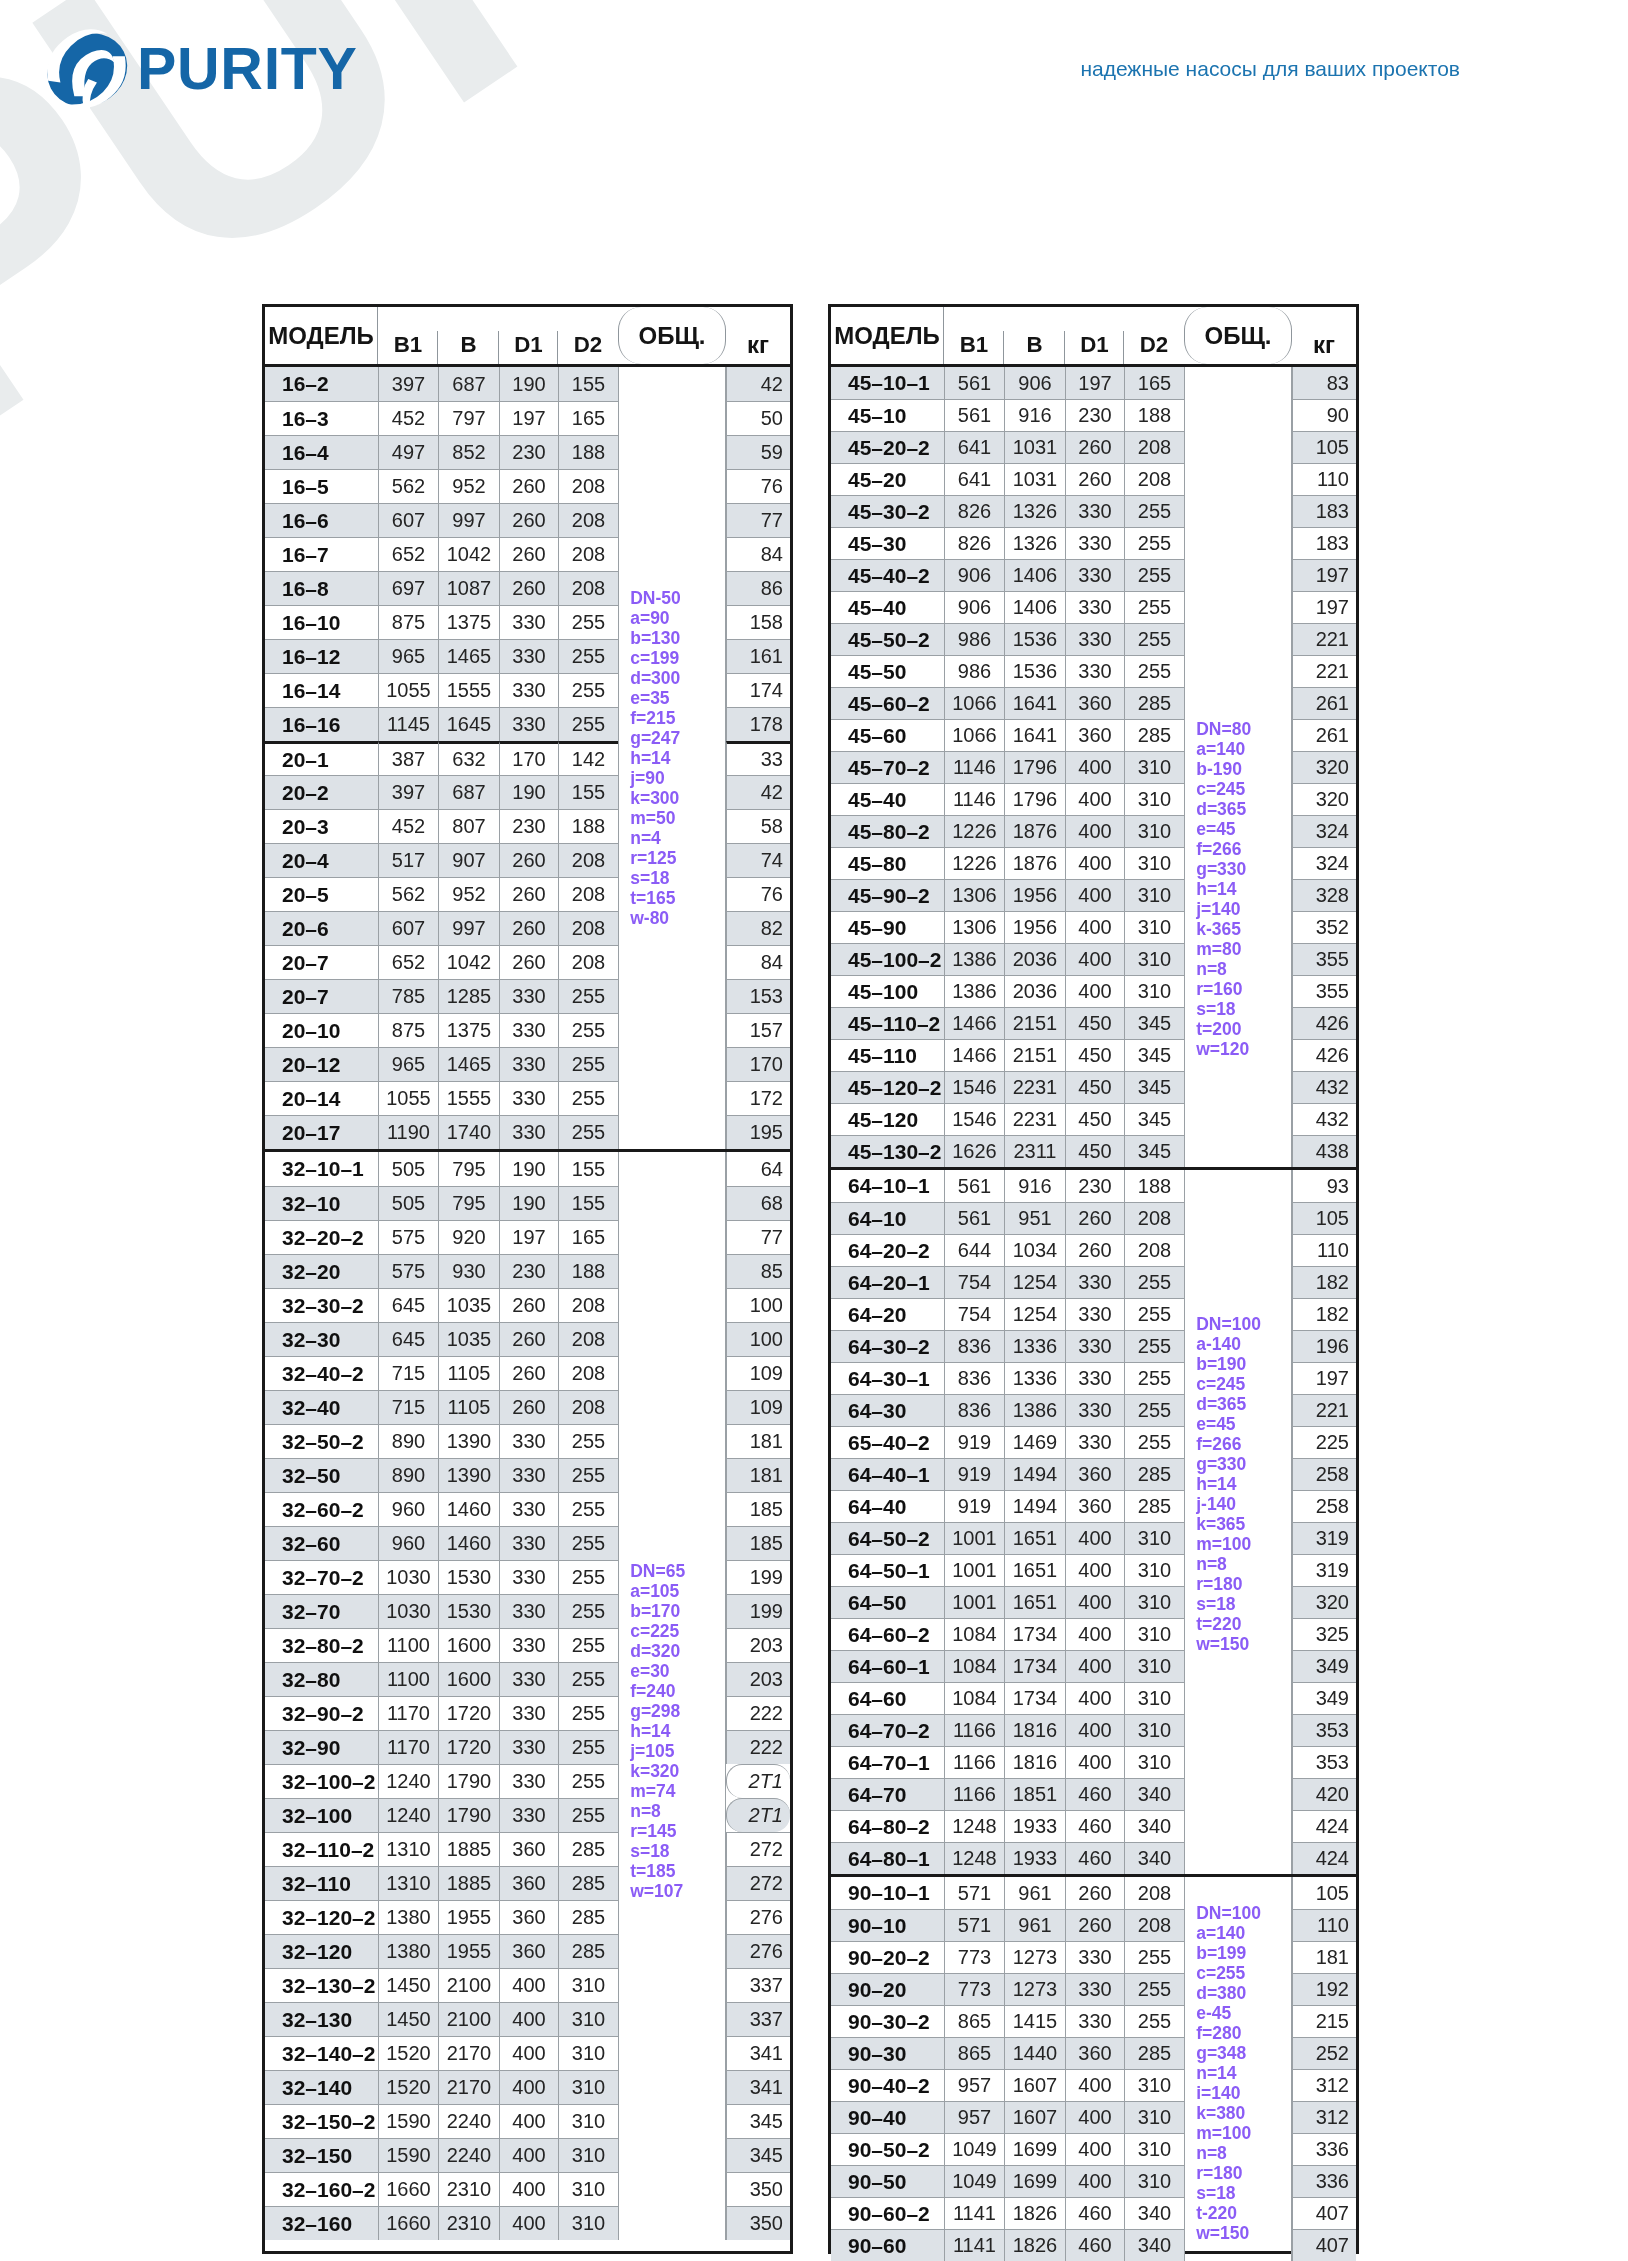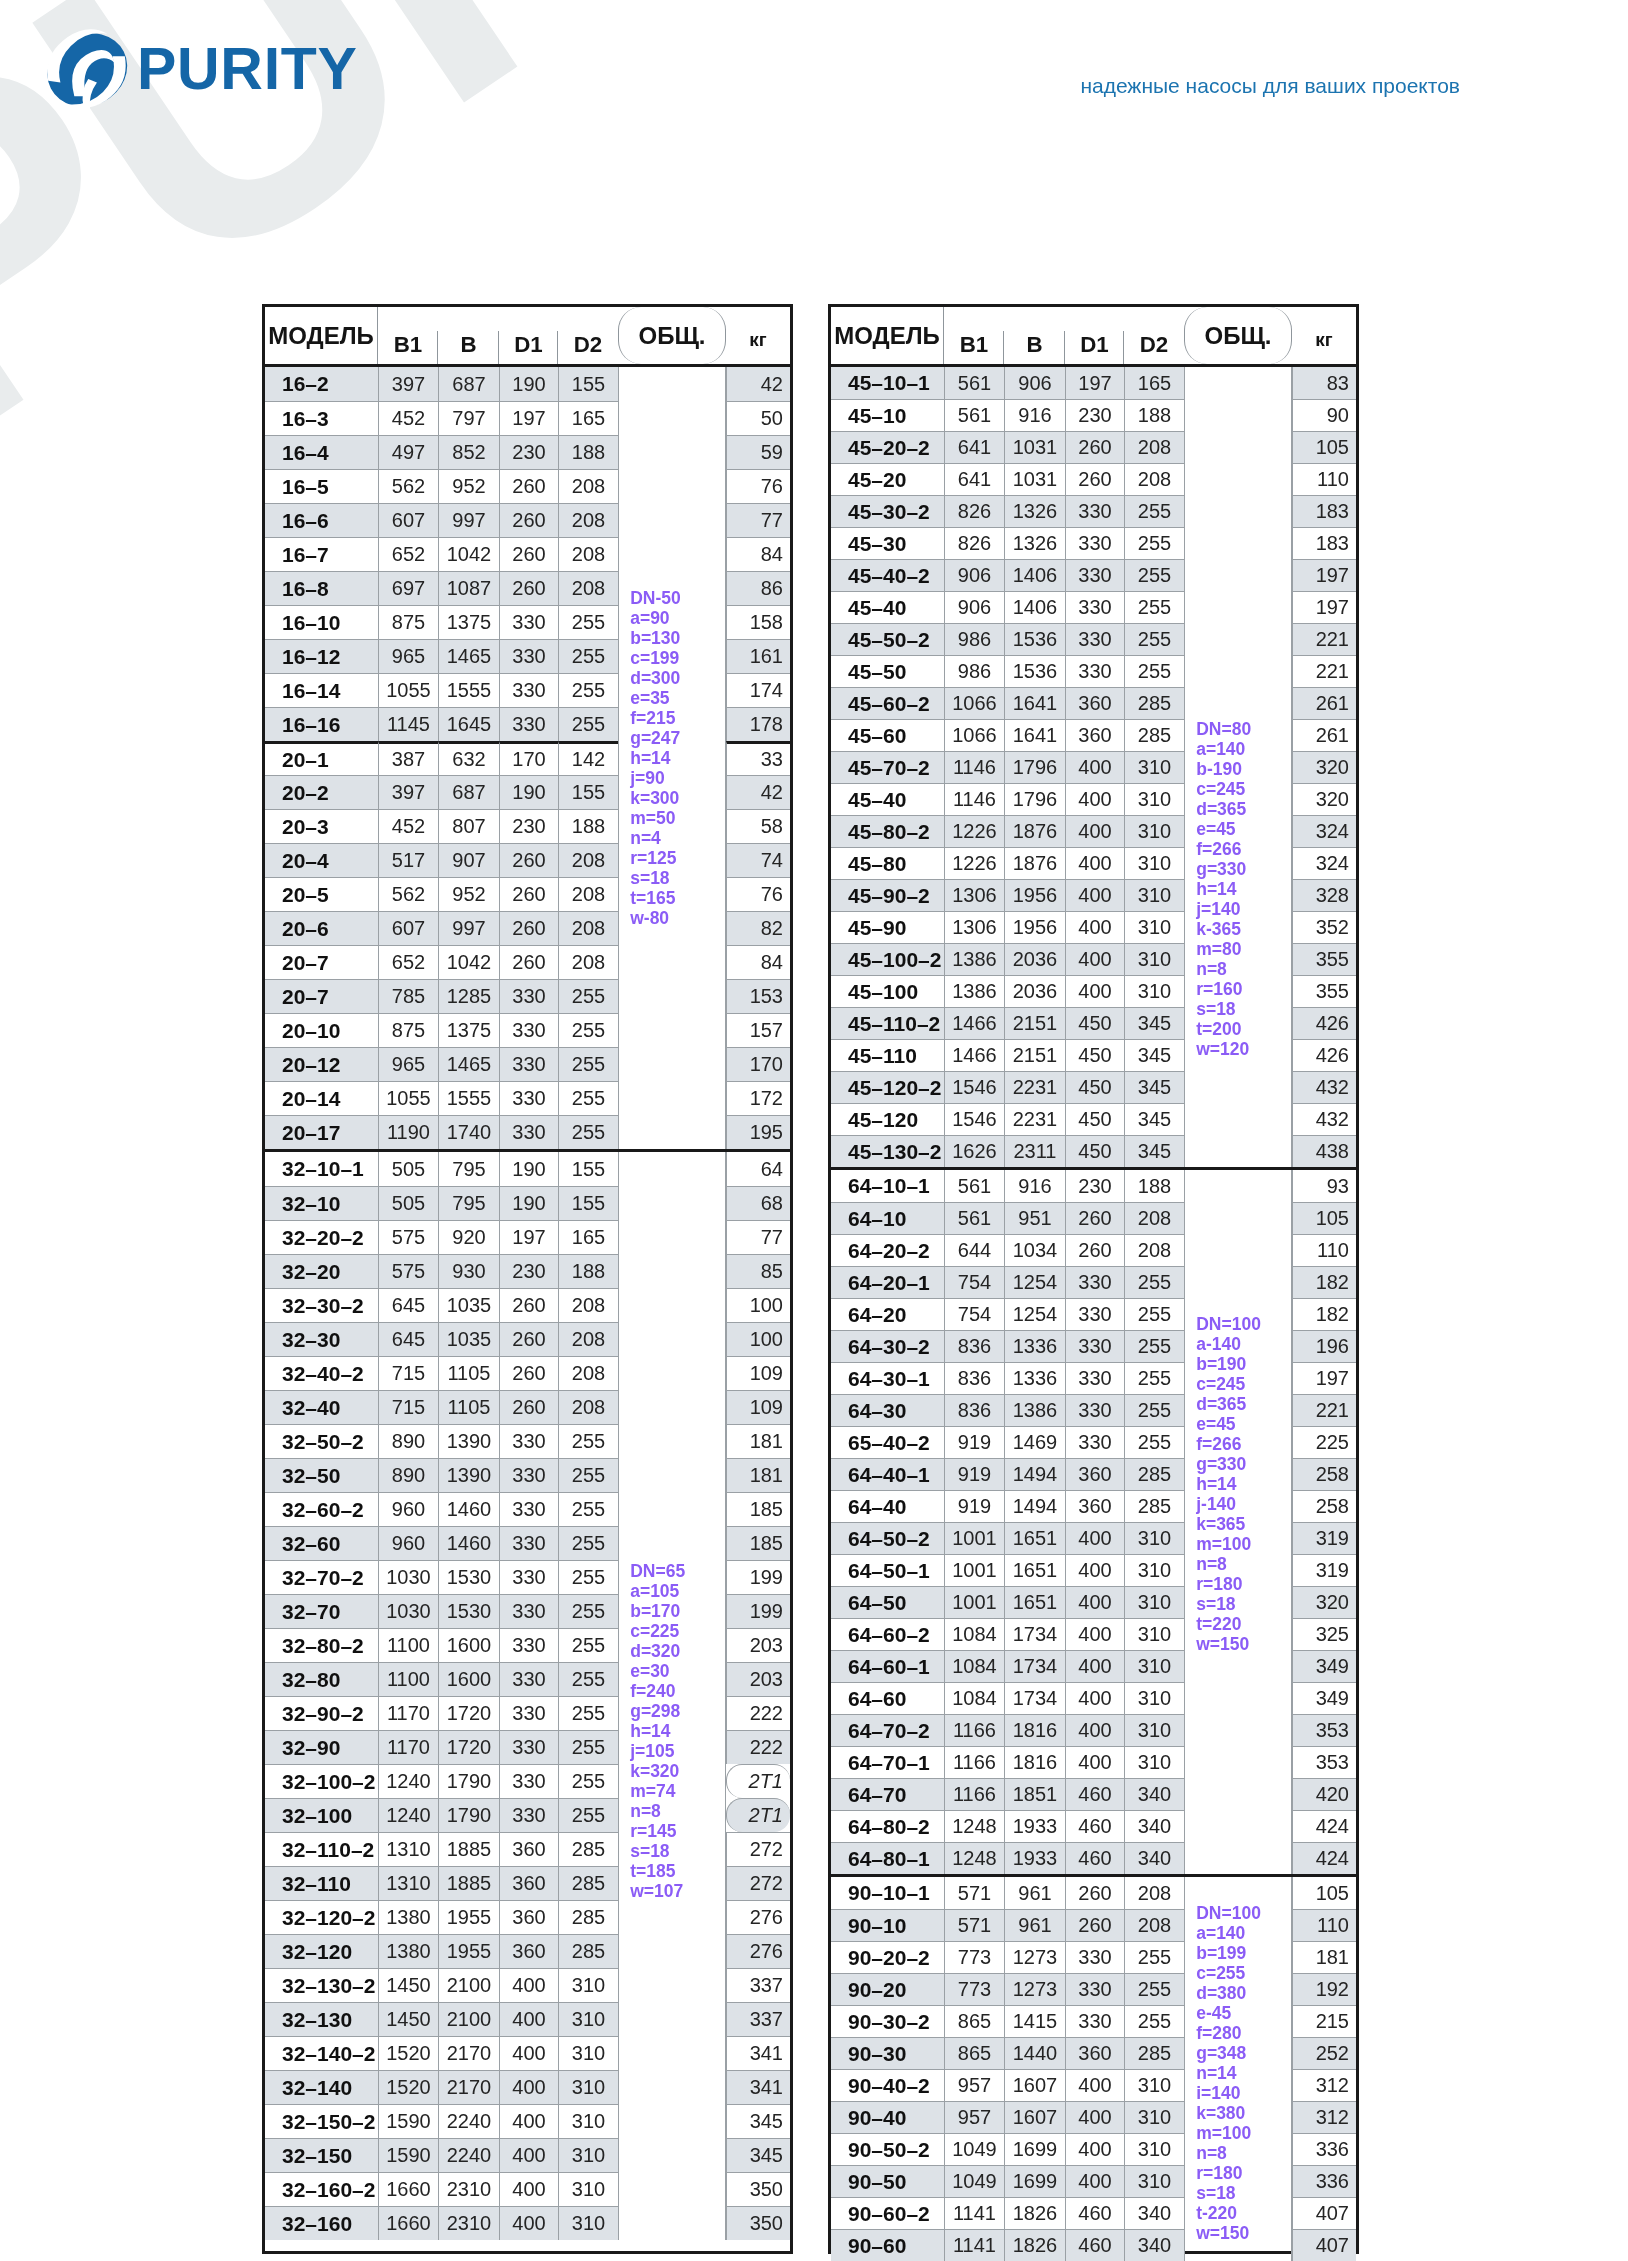--- a/index.html
+++ b/index.html
@@ -9,41 +9,41 @@
   
   .watermark{position:absolute;left:-182px;top:28px;z-index:0;
     font-size:447px;font-weight:bold;letter-spacing:-12.6px;white-space:nowrap;
     color:#e9eced;transform:rotate(-34deg);transform-origin:84px 210px;
     user-select:none;}
 
   
   .brandbar{position:absolute;left:43px;top:25px;z-index:2;display:flex;align-items:center;}
   .brandmark{width:87px;height:87px;margin-right:7px;}
   .brandname{font-size:59px;font-weight:800;color:#1566a7;letter-spacing:0.7px;}
-  .tagline{position:absolute;top:74px;right:169px;z-index:2;
+  .tagline{position:absolute;top:57px;right:169px;z-index:2;
     font-size:21px;color:#1c74b0;}
 
   
   .spec-table{position:absolute;top:304px;width:531px;height:1950px;z-index:1;
     border:3.5px solid #191919;box-sizing:border-box;background:transparent;}
   #table-left{left:262px;}
   #table-right{left:828px;}
 
   .thead{height:57px;border-bottom:3.5px solid #191919;display:grid;
     grid-template-columns:113px 60px 61px 59px 60px 108px auto;}
   .hcell{display:flex;font-weight:bold;color:#141414;}
   .h-model{align-items:center;justify-content:center;font-size:24px;}
   .h-sub{align-items:flex-end;justify-content:center;font-size:22.3px;
     padding-bottom:5.6px;position:relative;}
   .h-sub.half::before{content:"";position:absolute;left:-0.7px;bottom:0;height:58%;
     border-left:1.4px solid #8f969c;}
   .h-model{border-right:1.4px solid #8f969c;}
   .h-obsh{align-items:center;justify-content:center;font-size:24px;
     border-left:1.4px solid #8f969c;border-right:1.4px solid #8f969c;border-radius:23px;}
-  .h-kg{align-items:flex-end;justify-content:center;font-size:19px;padding-bottom:13px;}
+  .h-kg{align-items:flex-end;justify-content:center;font-size:24px;padding-bottom:5px;}
 
   .tbody{display:block;}
   .group{display:grid;grid-template-columns:113px 60px 61px 59px 60px 108px auto;}
   .group + .group{border-top:3.5px solid #191919;}
 
   .cell{display:flex;align-items:center;color:#242424;font-size:20px;
     border-left:1.4px solid #9aa0a5;border-top:1.4px solid #9aa0a5;
     box-sizing:border-box;min-width:0;}
   .cell.c0{border-left:none;font-weight:bold;color:#101010;
     padding-left:17px;font-size:21px;justify-content:flex-start;}

